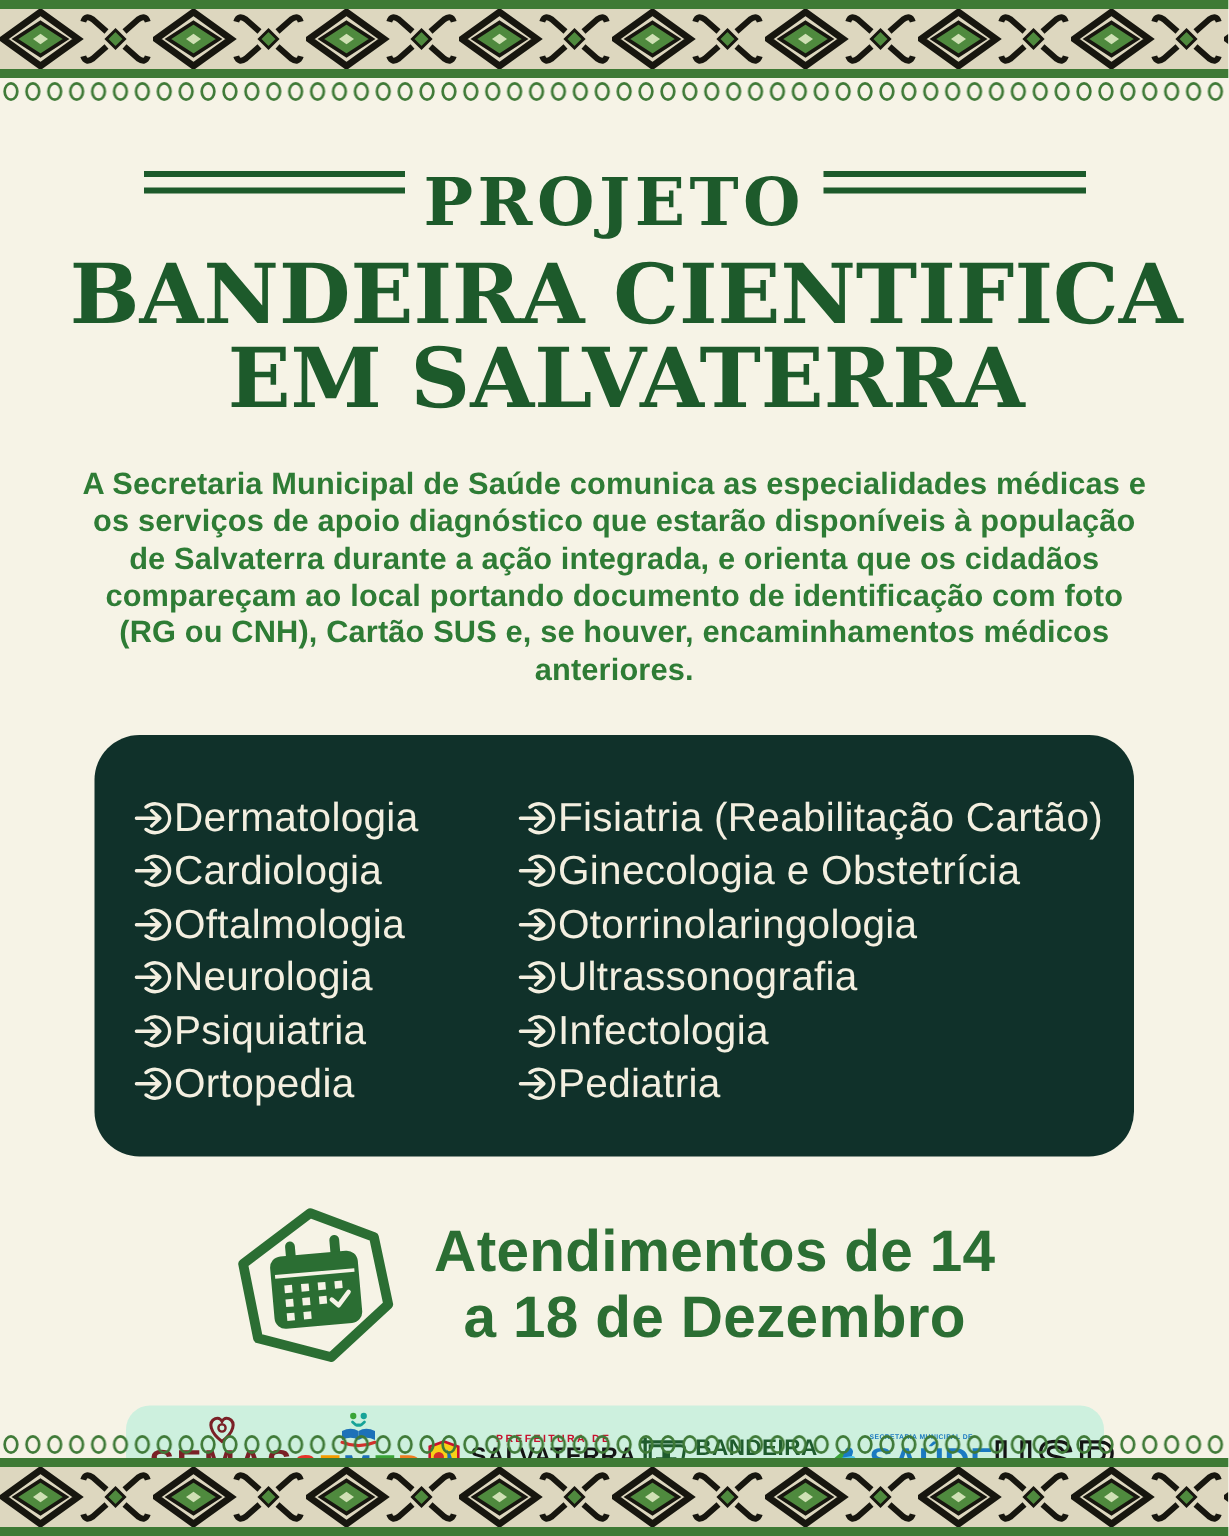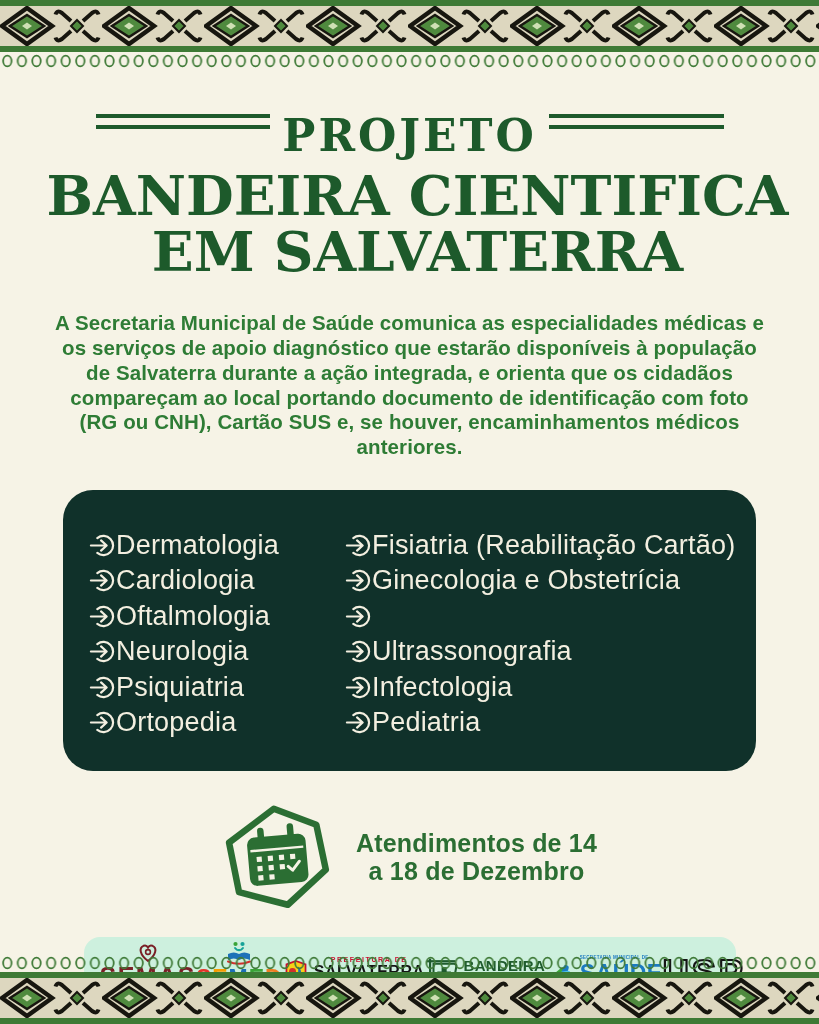--- a/index.html
+++ b/index.html
@@ -29,21 +29,21 @@
   
   .panel { width:693px; height:281px; margin:30px auto 0; background:#10312a; border-radius:30px;
            display:grid; grid-template-columns:256px auto; padding:42px 18px 0 26px; }
   .spec-list { list-style:none; }
   .spec-list li { display:flex; color:#f3efe0; font-size:27px;
                   line-height:1; margin-bottom:8.5px; letter-spacing:0.2px; }
   .spec-list .bullet { flex:0 0 auto; display:flex; }
 
   
   .schedule { display:flex; align-items:center; justify-content:center; gap:22px; margin-top:32px; }
-  .schedule-text { color:#2b6e33; font-weight:bold; font-size:25px; line-height:1.12; text-align:center;
+  .schedule-text { color:#2b6e33; font-weight:bold; font-size:39px; line-height:1.12; text-align:center;
                    letter-spacing:0.2px; }
 
   
   .footer-bar { width:652px; height:74px; margin:26px auto 0; background:#cdf0de; border-radius:16px;
                 display:flex; align-items:center; justify-content:space-between; padding:0 16px; }
   .logo { display:flex; flex-direction:column; align-items:center; line-height:1; }
   .logo-row { display:flex; flex-direction:row; align-items:center; gap:5px; }
   .semas-word { color:#7a2026; font-weight:bold; font-size:25px; letter-spacing:1.5px; margin-top:1px; }
   .tiny { font-size:5px; letter-spacing:0.2px; margin-top:2px; text-align:center; font-weight:bold; }
   .semas .tiny { color:#7a2026; }
@@ -190,20 +190,21 @@
         </span>
           <span>Ginecologia e Obstetrícia</span>
         </li>
       <li>
         <span class="bullet">
           <svg width="27" height="27" viewBox="0 0 28 28">
               <path d="M8.6 6.3 A10 10 0 1 1 8.6 21.7" fill="none" stroke="#f3efe0" stroke-width="2.3" stroke-linecap="round"></path>
               <path d="M2 14 H17.5 M12.5 8.7 L18.3 14 L12.5 19.3" fill="none" stroke="#f3efe0" stroke-width="2.3" stroke-linecap="round" stroke-linejoin="round"></path>
             </svg>
         </span>
+          <span>Otorrinolaringologia</span>
         </li>
       <li>
         <span class="bullet">
           <svg width="27" height="27" viewBox="0 0 28 28">
               <path d="M8.6 6.3 A10 10 0 1 1 8.6 21.7" fill="none" stroke="#f3efe0" stroke-width="2.3" stroke-linecap="round"></path>
               <path d="M2 14 H17.5 M12.5 8.7 L18.3 14 L12.5 19.3" fill="none" stroke="#f3efe0" stroke-width="2.3" stroke-linecap="round" stroke-linejoin="round"></path>
             </svg>
         </span>
           <span>Ultrassonografia</span>
         </li>

